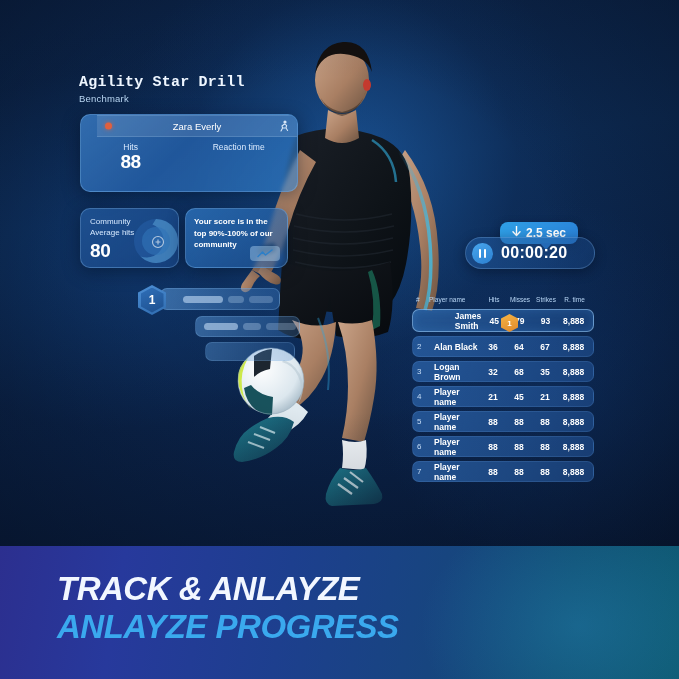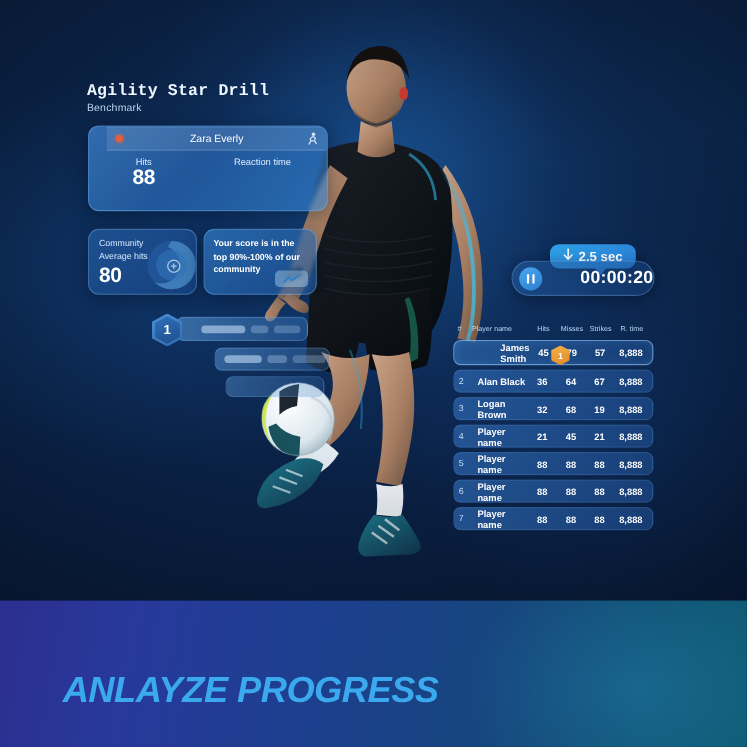--- a/index.html
+++ b/index.html
@@ -175,21 +175,20 @@
   }
 
   
   .timer {
     position: absolute; left: 465px; top: 237px;
     width: 130px; height: 32px; border-radius: 16px;
     background: linear-gradient(120deg, rgba(36,96,168,0.55) 0%, rgba(24,68,130,0.45) 100%);
     border: 1px solid rgba(150,205,255,0.25);
     display: flex; align-items: center; padding-left: 6px; gap: 8px;
     box-shadow: 0 3px 12px rgba(2,10,26,0.4);
-    justify-content: space-between;
   }
   .pausebtn {
     width: 21px; height: 21px; border-radius: 50%;
     background: linear-gradient(150deg, #49a7ee 0%, #2b7fd0 100%);
     display: flex; align-items: center; justify-content: center; gap: 2.5px;
   }
   .pausebar { width: 2.5px; height: 9px; border-radius: 1px; background: #ffffff; }
   .timer-val { font-size: 16px; font-weight: 600; color: #ffffff; letter-spacing: 0.3px; }
 
   
@@ -434,37 +433,37 @@
       <span class="c-num">Misses</span>
       <span class="c-num">Strikes</span>
       <span class="c-time">R. time</span>
     </div>
     <div id="board-rows">
         <div class="brow top">
           <span class="c-rank"></span>
           <span class="c-name">James Smith</span>
           <span class="c-num">45</span>
           <span class="c-num">79</span>
-          <span class="c-num">57</span>
+          <span class="c-num">93</span>
           <span class="c-time">8,888</span>
         </div>
         <div class="brow">
           <span class="c-rank">2</span>
           <span class="c-name">Alan Black</span>
           <span class="c-num">36</span>
           <span class="c-num">64</span>
           <span class="c-num">67</span>
           <span class="c-time">8,888</span>
         </div>
         <div class="brow">
           <span class="c-rank">3</span>
           <span class="c-name">Logan Brown</span>
           <span class="c-num">32</span>
           <span class="c-num">68</span>
-          <span class="c-num">19</span>
+          <span class="c-num">35</span>
           <span class="c-time">8,888</span>
         </div>
         <div class="brow">
           <span class="c-rank">4</span>
           <span class="c-name">Player name</span>
           <span class="c-num">21</span>
           <span class="c-num">45</span>
           <span class="c-num">21</span>
           <span class="c-time">8,888</span>
         </div>
@@ -491,16 +490,17 @@
           <span class="c-num">88</span>
           <span class="c-num">88</span>
           <span class="c-time">8,888</span>
         </div>
       </div>
     <div class="medal">1</div>
   </div>
 
   <div class="banner">
     <div class="banner-glow"></div>
+    <div class="bn-l1">TRACK &amp; ANLAYZE</div>
     <div class="bn-l2">ANLAYZE PROGRESS</div>
   </div>
 
 </div>
 
 </body></html>

